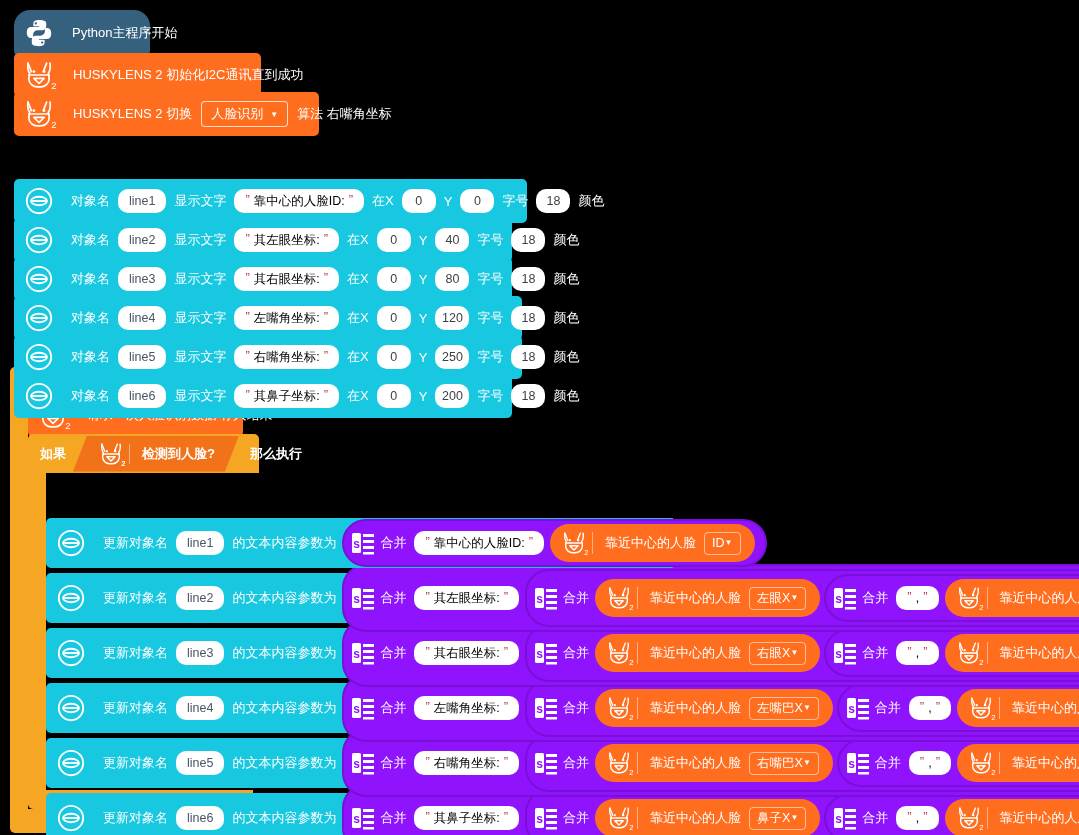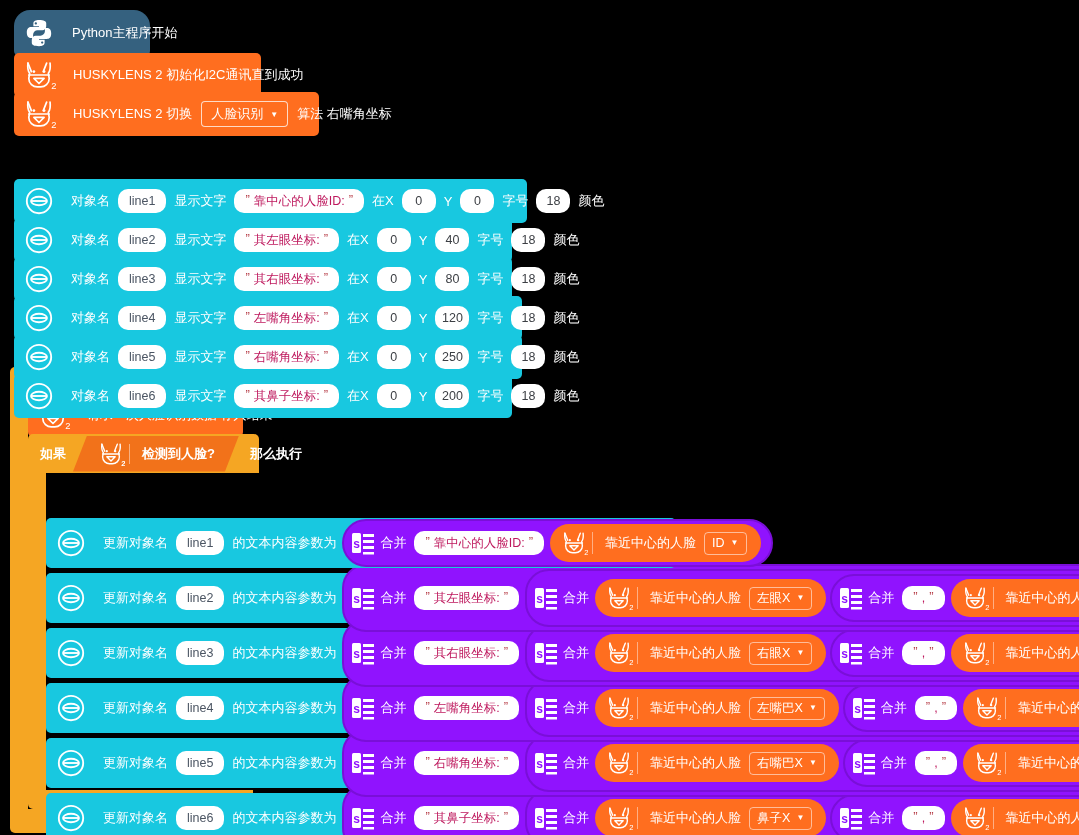--- a/index.html
+++ b/index.html
@@ -45,38 +45,38 @@
   .amber { background: #f5a623; }
 
   
   .oval {
     background: #fff; color: #4b5563;
     border-radius: 10px; height: 24px;
     display: inline-flex; align-items: center; justify-content: center;
     padding: 0 11px; font-size: 12.5px; margin: 0 4px;
   }
   .oval.num { min-width: 34px; color: #3c3f44; }
-  .oval.txt { color: #be185d; }
+  .oval.txt { color: #000000; }
   .oval.txt:before, .oval.txt:after {
     content: "\201D"; font-size: 13px; color: #b8424c; line-height: 0;
     position: relative; top: -1px;
   }
   .oval.txt:before { margin-right: 4px; }
   .oval.txt:after  { margin-left: 4px; }
   .oval.comma { min-width: 36px; }
 
   
   .swatch {
     width: 28px; height: 28px; border-radius: 50%;
     background: #1200ff; margin: 0 4px; display: inline-block;
   }
 
   
   .dd {
-    display: inline-flex; align-items: center; gap: 6px;
+    display: inline-flex; align-items: center; gap: 0;
     border: 1px solid rgba(255,255,255,.55);
     border-radius: 4px; height: 23px; padding: 0 7px;
     font-size: 12.5px; color: #fff; margin: 0 4px;
   }
   .dd .caret { font-size: 8px; line-height: 1; }
   
   .dd2 {
     display: inline-flex; align-items: center; gap: 7px;
     background: #ff6e1f; border: 1px solid rgba(255,255,255,.75);
     border-radius: 4px; height: 26px; padding: 0 9px;

